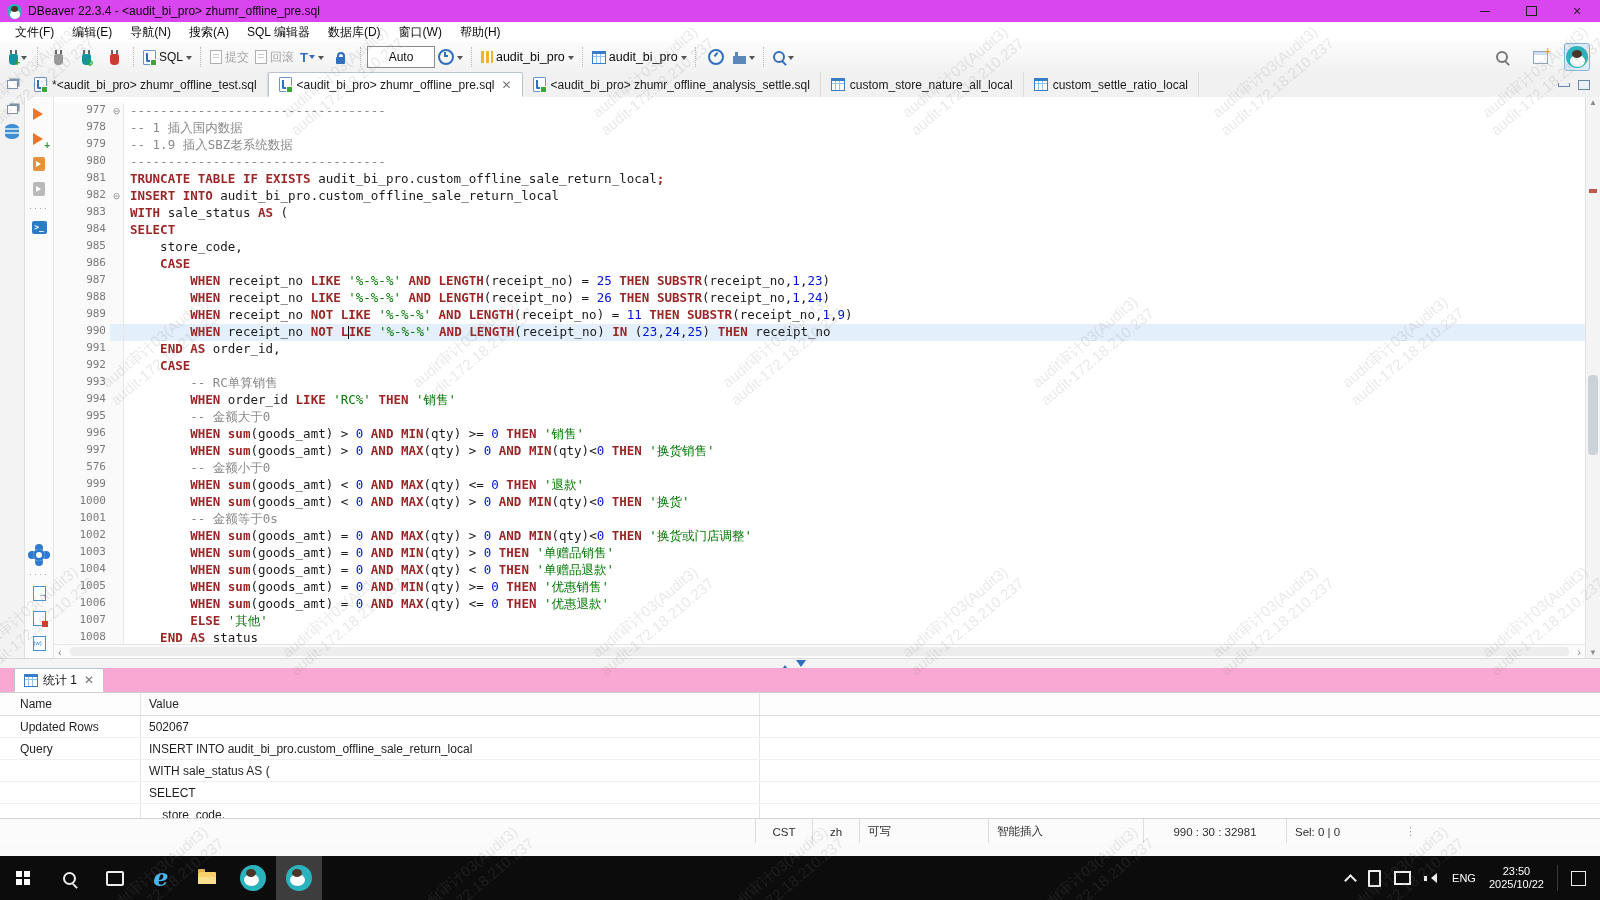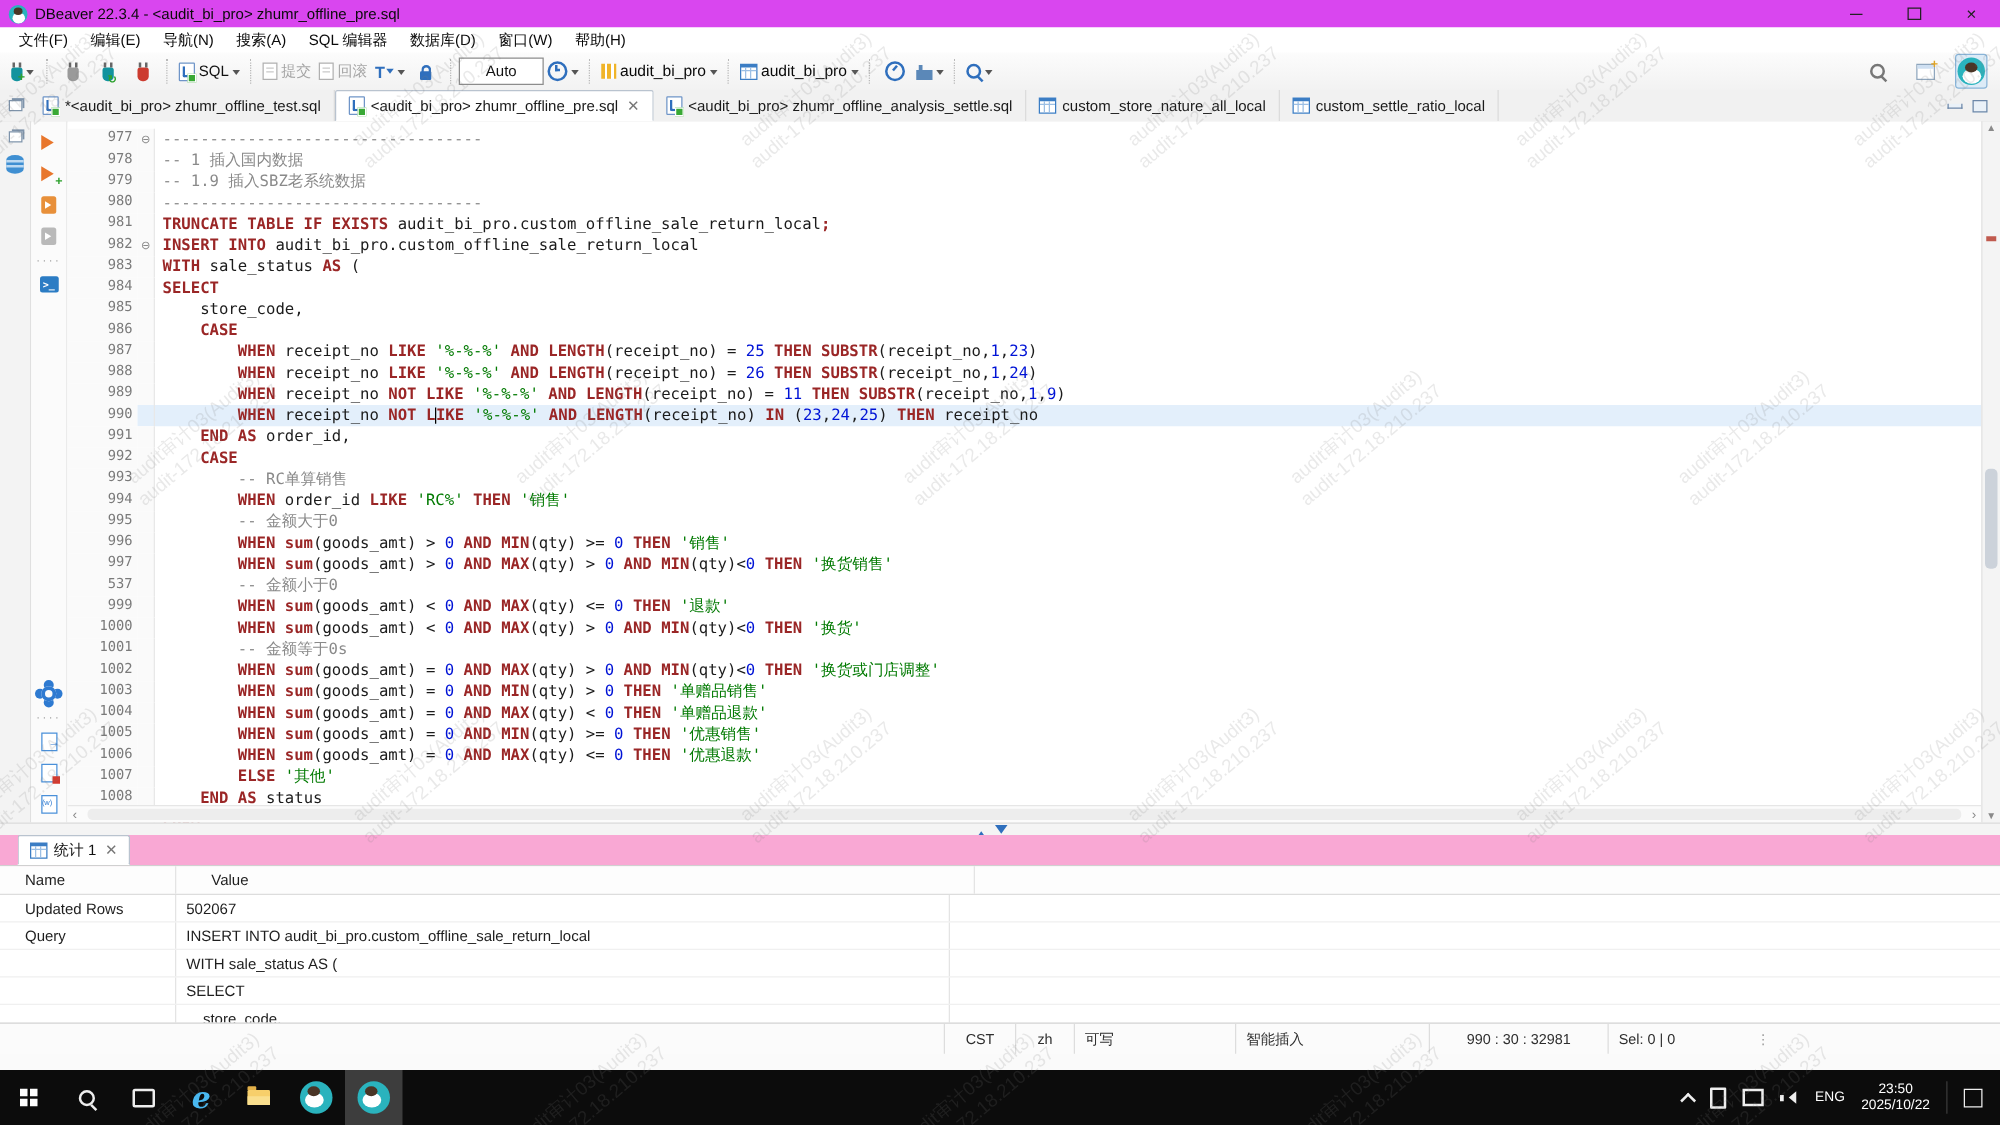--- a/index.html
+++ b/index.html
@@ -123,21 +123,21 @@
   #sash{position:absolute;top:658px;left:0;right:0;height:10px;background:#f4f4f4;border-top:1px solid #dadada;}
   .sash-tris{position:absolute;left:780px;top:1px;display:flex;gap:6px;}
   .tri-up{width:0;height:0;border:5px solid transparent;border-bottom:7px solid #2f6fbd;}
   .tri-dn{width:0;height:0;border:5px solid transparent;border-top:7px solid #2f6fbd;}
   
   #panel{position:absolute;top:668px;left:0;right:0;height:150px;background:#fff;}
   #panel-tabs{height:24px;background:#f9a8d4;border-bottom:1px solid #d0d0d0;display:flex;align-items:stretch;}
   .ptab{display:flex;align-items:center;gap:5px;padding:0 9px;font-size:12px;background:#fff;border:1px solid #b9c3cf;border-bottom:1px solid #fff;border-radius:2px 2px 0 0;margin-left:14px;}
   #ptable{position:relative;height:126px;font-size:12px;color:#1e1e1e;}
   .prow{display:flex;height:21px;align-items:center;border-bottom:1px solid #f0f0f0;}
-  .prow.head{height:22px;background:#fdfdfd;border-bottom:1px solid #ddd;gap:20px;}
+  .prow.head{height:22px;background:#fdfdfd;border-bottom:1px solid #ddd;}
   .pc-name{width:120px;padding-left:20px;border-right:1px solid #e4e4e4;align-self:stretch;display:flex;align-items:center;flex:none;}
   .pc-value{width:610px;padding-left:8px;border-right:1px solid #e4e4e4;align-self:stretch;display:flex;align-items:center;white-space:pre;flex:none;}
   
   #statusbar{position:absolute;top:818px;left:0;right:0;height:25px;background:#fbfbfb;border-top:1px solid #d4d4d4;}
   #status-items{position:absolute;left:755px;top:0;height:100%;display:flex;align-items:stretch;}
   .seg{border-left:1px solid #ddd;display:flex;align-items:center;font-size:11.5px;color:#2e2e2e;padding:0 8px;}
   .seg:last-child{border-right:1px solid #ddd;}
   .kebab{color:#9a9a9a;font-size:11px;margin-left:14px;display:flex;align-items:center;}
   
   #winedge{position:absolute;top:843px;left:0;right:0;height:13px;background:#fafafa;}
@@ -459,21 +459,21 @@
           <div class="ln">996</div>
           <div class="fold"></div>
           <div class="codecell"><span class="tok-k">        WHEN</span><span class="tok-p"> </span><span class="tok-k">sum</span><span class="tok-p">(goods_amt) &gt; </span><span class="tok-u">0</span><span class="tok-p"> </span><span class="tok-k">AND</span><span class="tok-p"> </span><span class="tok-k">MIN</span><span class="tok-p">(qty) &gt;= </span><span class="tok-u">0</span><span class="tok-p"> </span><span class="tok-k">THEN</span><span class="tok-p"> </span><span class="tok-s">'销售'</span></div>
         </div>
         <div class="line">
           <div class="ln">997</div>
           <div class="fold"></div>
           <div class="codecell"><span class="tok-k">        WHEN</span><span class="tok-p"> </span><span class="tok-k">sum</span><span class="tok-p">(goods_amt) &gt; </span><span class="tok-u">0</span><span class="tok-p"> </span><span class="tok-k">AND</span><span class="tok-p"> </span><span class="tok-k">MAX</span><span class="tok-p">(qty) &gt; </span><span class="tok-u">0</span><span class="tok-p"> </span><span class="tok-k">AND</span><span class="tok-p"> </span><span class="tok-k">MIN</span><span class="tok-p">(qty)&lt;</span><span class="tok-u">0</span><span class="tok-p"> </span><span class="tok-k">THEN</span><span class="tok-p"> </span><span class="tok-s">'换货销售'</span></div>
         </div>
         <div class="line">
-          <div class="ln">537</div>
+          <div class="ln">576</div>
           <div class="fold"></div>
           <div class="codecell"><span class="tok-c">        -- 金额小于0</span></div>
         </div>
         <div class="line">
           <div class="ln">999</div>
           <div class="fold"></div>
           <div class="codecell"><span class="tok-k">        WHEN</span><span class="tok-p"> </span><span class="tok-k">sum</span><span class="tok-p">(goods_amt) &lt; </span><span class="tok-u">0</span><span class="tok-p"> </span><span class="tok-k">AND</span><span class="tok-p"> </span><span class="tok-k">MAX</span><span class="tok-p">(qty) &lt;= </span><span class="tok-u">0</span><span class="tok-p"> </span><span class="tok-k">THEN</span><span class="tok-p"> </span><span class="tok-s">'退款'</span></div>
         </div>
         <div class="line">
           <div class="ln">1000</div>

